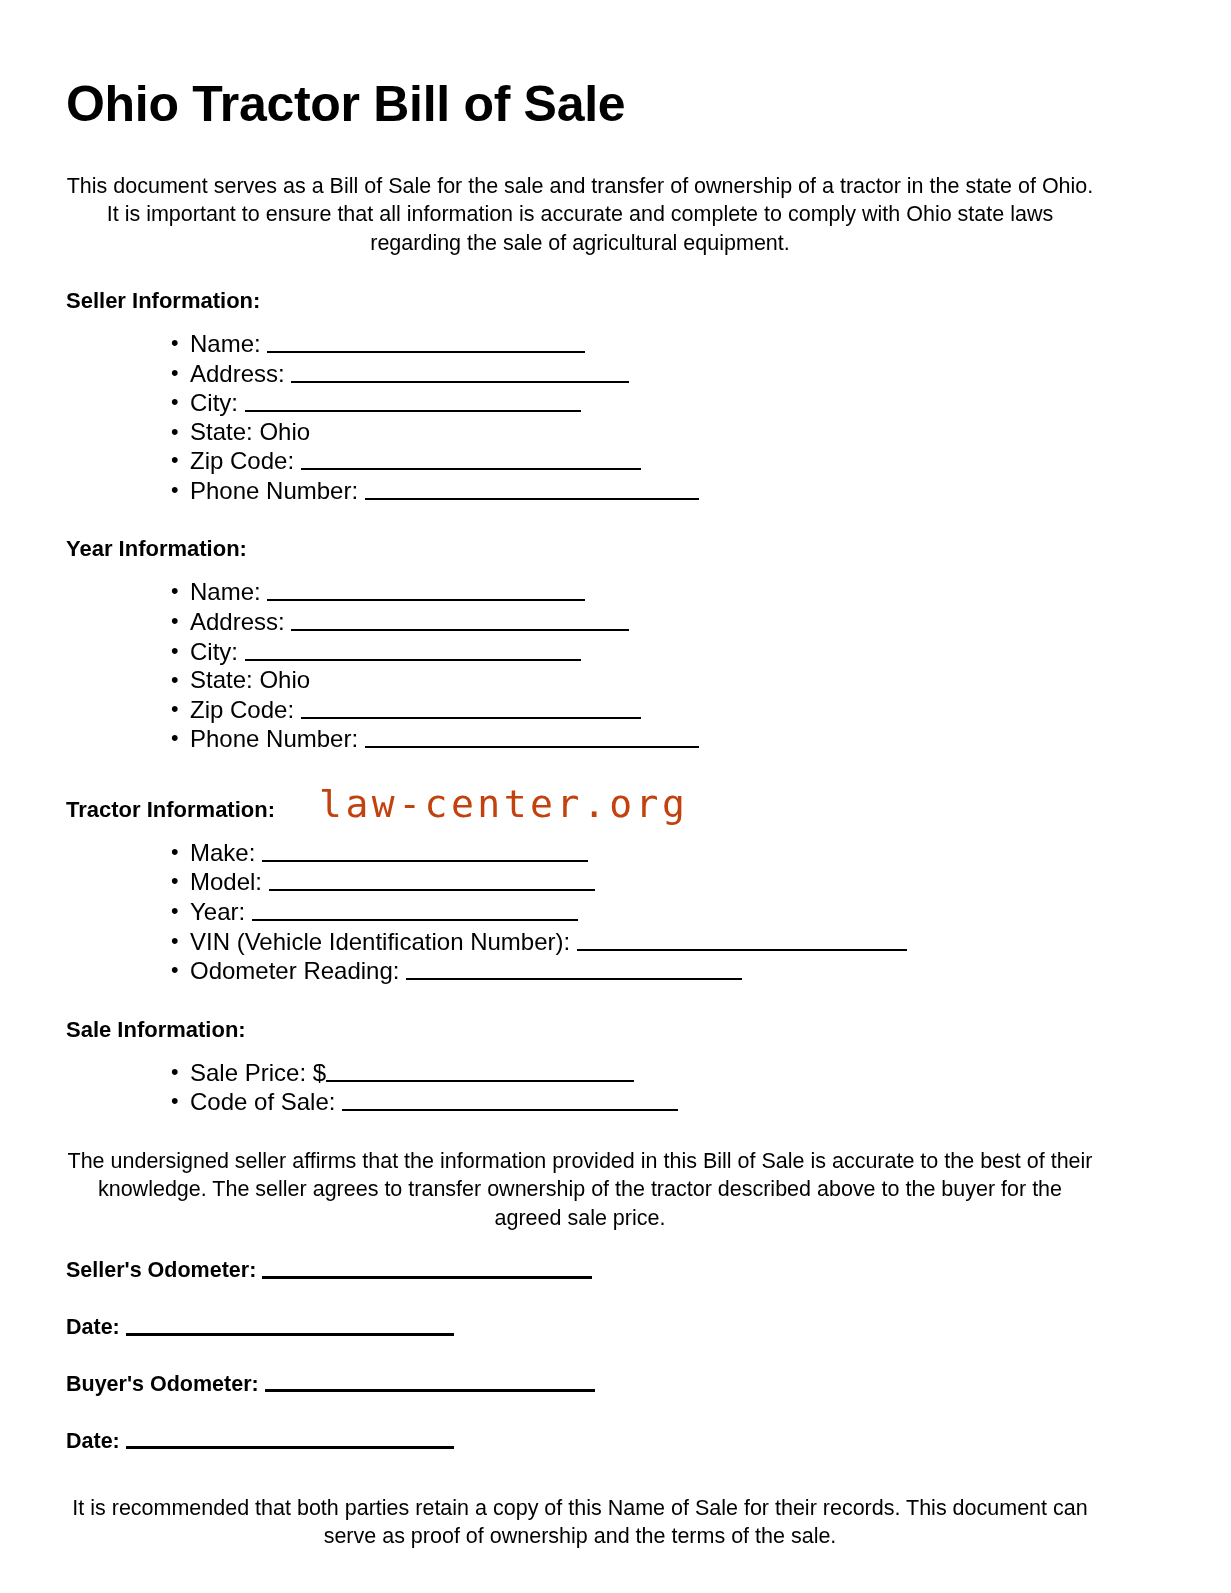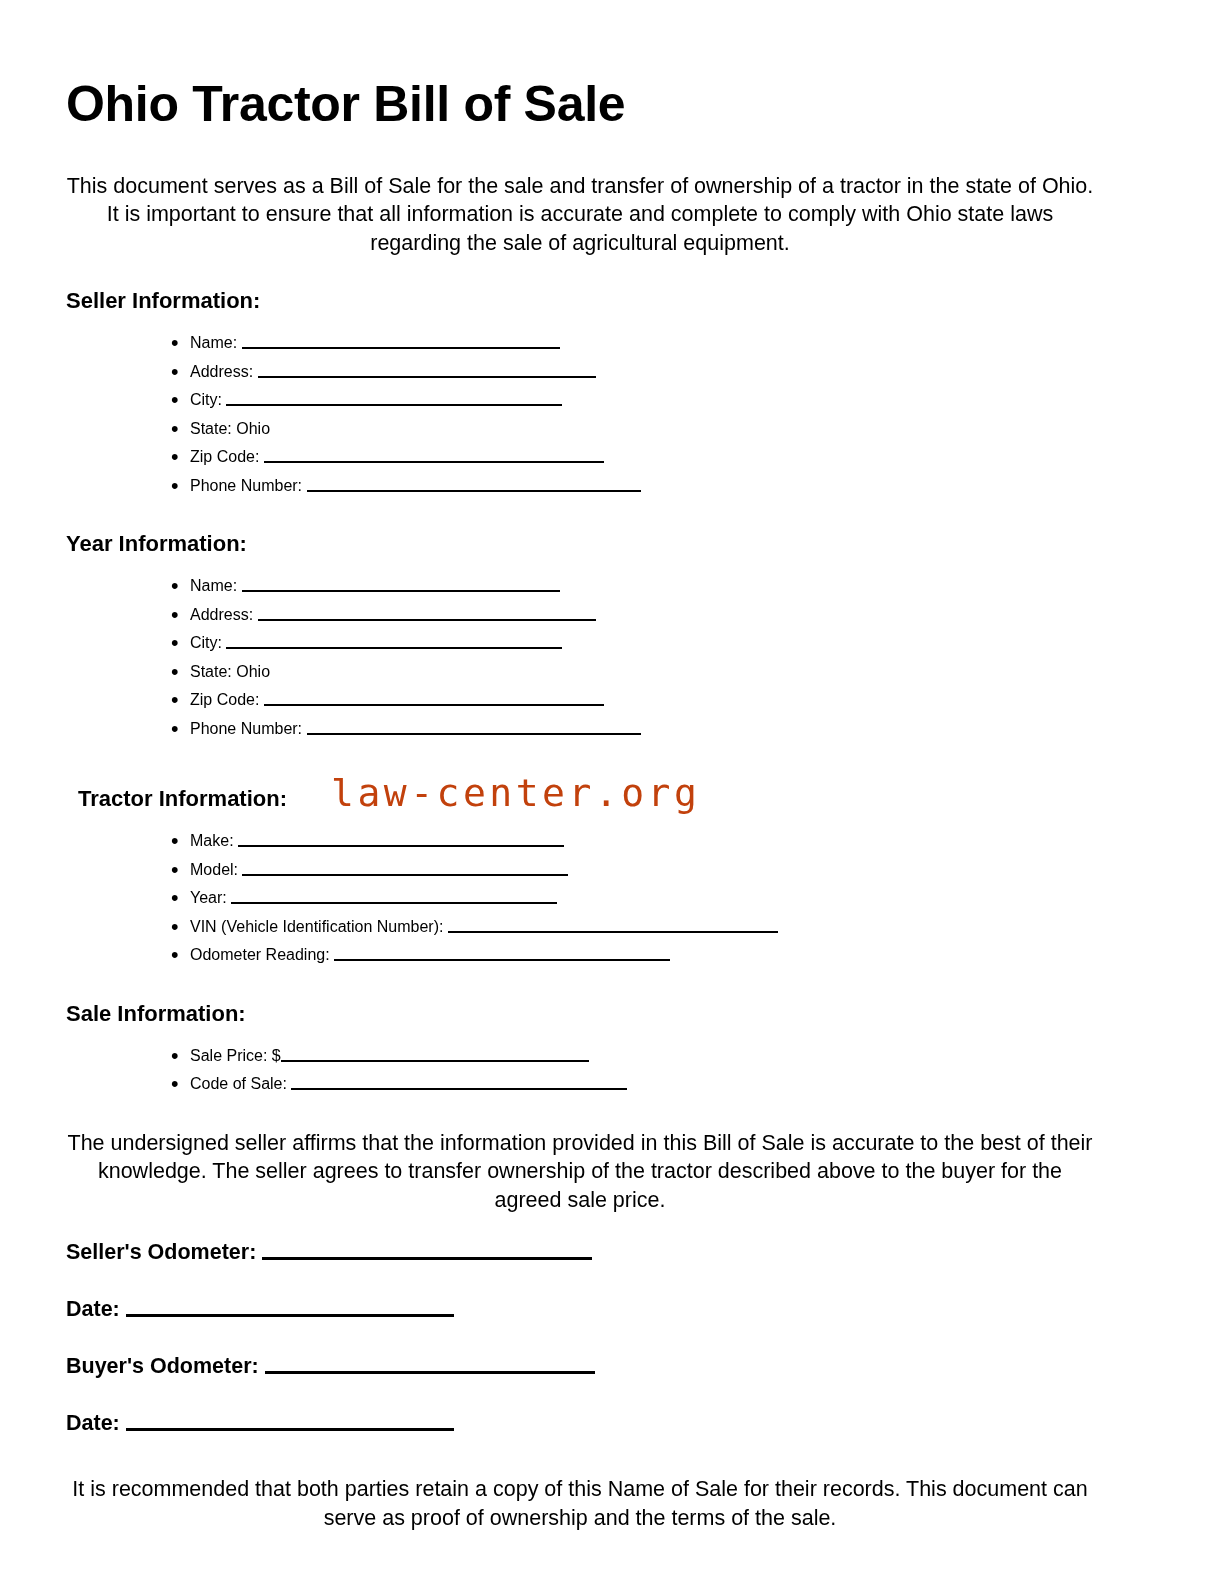--- a/index.html
+++ b/index.html
@@ -46,39 +46,38 @@
     padding-top: 30px;
   }
   .heading-row {
     display: flex;
     align-items: baseline;
     padding-top: 30px;
   }
   .heading-row .section-heading {
     padding-top: 0;
     flex: 0 0 auto;
-    margin-left: 12px;
   }
   .watermark {
     font-family: "DejaVu Sans Mono", "Liberation Mono", monospace;
     font-size: 38px;
     line-height: 40px;
     letter-spacing: 3.5px;
     color: #c2410c;
     margin-left: 44px;
     white-space: nowrap;
   }
   ul.field-list {
     list-style: none;
     margin: 0;
     padding: 14px 0 0 0;
   }
   ul.field-list li {
     position: relative;
-    font-size: 16px;
+    font-size: 24px;
     line-height: 28.5px;
     padding-left: 124px;
     white-space: nowrap;
   }
   ul.field-list li::before {
     content: "\2022";
     position: absolute;
     left: 105px;
     top: 0;
     font-size: 21.5px;

